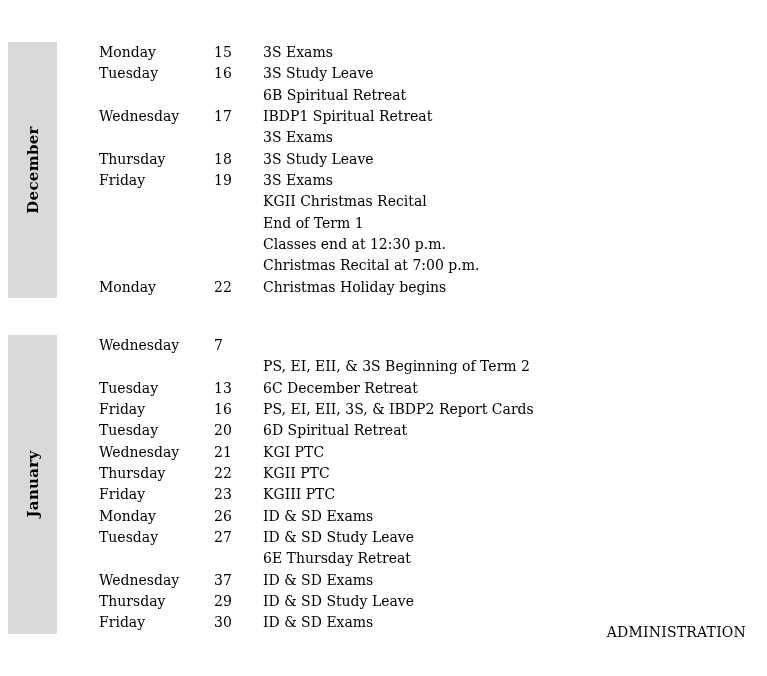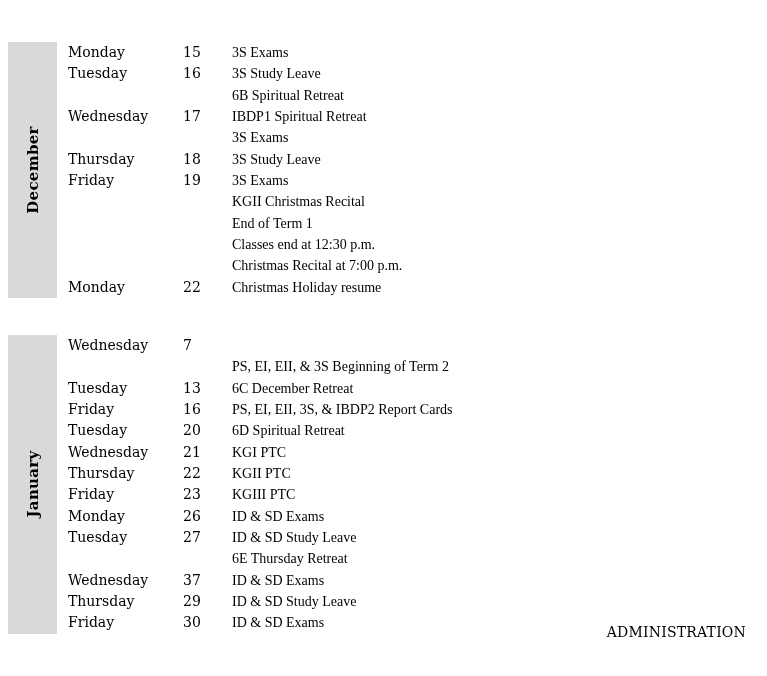--- a/index.html
+++ b/index.html
@@ -43,23 +43,23 @@
   }
   .month-rows {
     margin-left: 11px;
   }
   .row {
     display: flex;
     height: 21.35px;
     line-height: 21.35px;
     white-space: nowrap;
   }
-  .row .day   { width: 115px; flex: 0 0 115px; }
+  .row .day   { width: 115px; flex: 0 0 115px; margin-left: 31px; }
   .row .date  { width: 49px;  flex: 0 0 49px; }
-  .row .event { flex: 0 0 auto; font-family: Liberation Serif, serif; }
+  .row .event { flex: 0 0 auto; }
   .footer-label {
     position: absolute;
     top: 624px;
     right: 21px;
     font-size: 14px;
     letter-spacing: 0.2px;
     margin-left: 44px;
   }
 </style>
 </head>
@@ -123,21 +123,21 @@
           <span class="event">Classes end at 12:30 p.m.</span>
         </div>
         <div class="row">
           <span class="day"></span>
           <span class="date"></span>
           <span class="event">Christmas Recital at 7:00 p.m.</span>
         </div>
         <div class="row">
           <span class="day">Monday</span>
           <span class="date">22</span>
-          <span class="event">Christmas Holiday resume</span>
+          <span class="event">Christmas Holiday begins</span>
         </div>
       </div>
   </div>
 
   <div class="month-section january">
     <div class="month-label-box">
       <span class="month-label">January</span>
     </div>
     <div class="month-rows">
         <div class="row">

